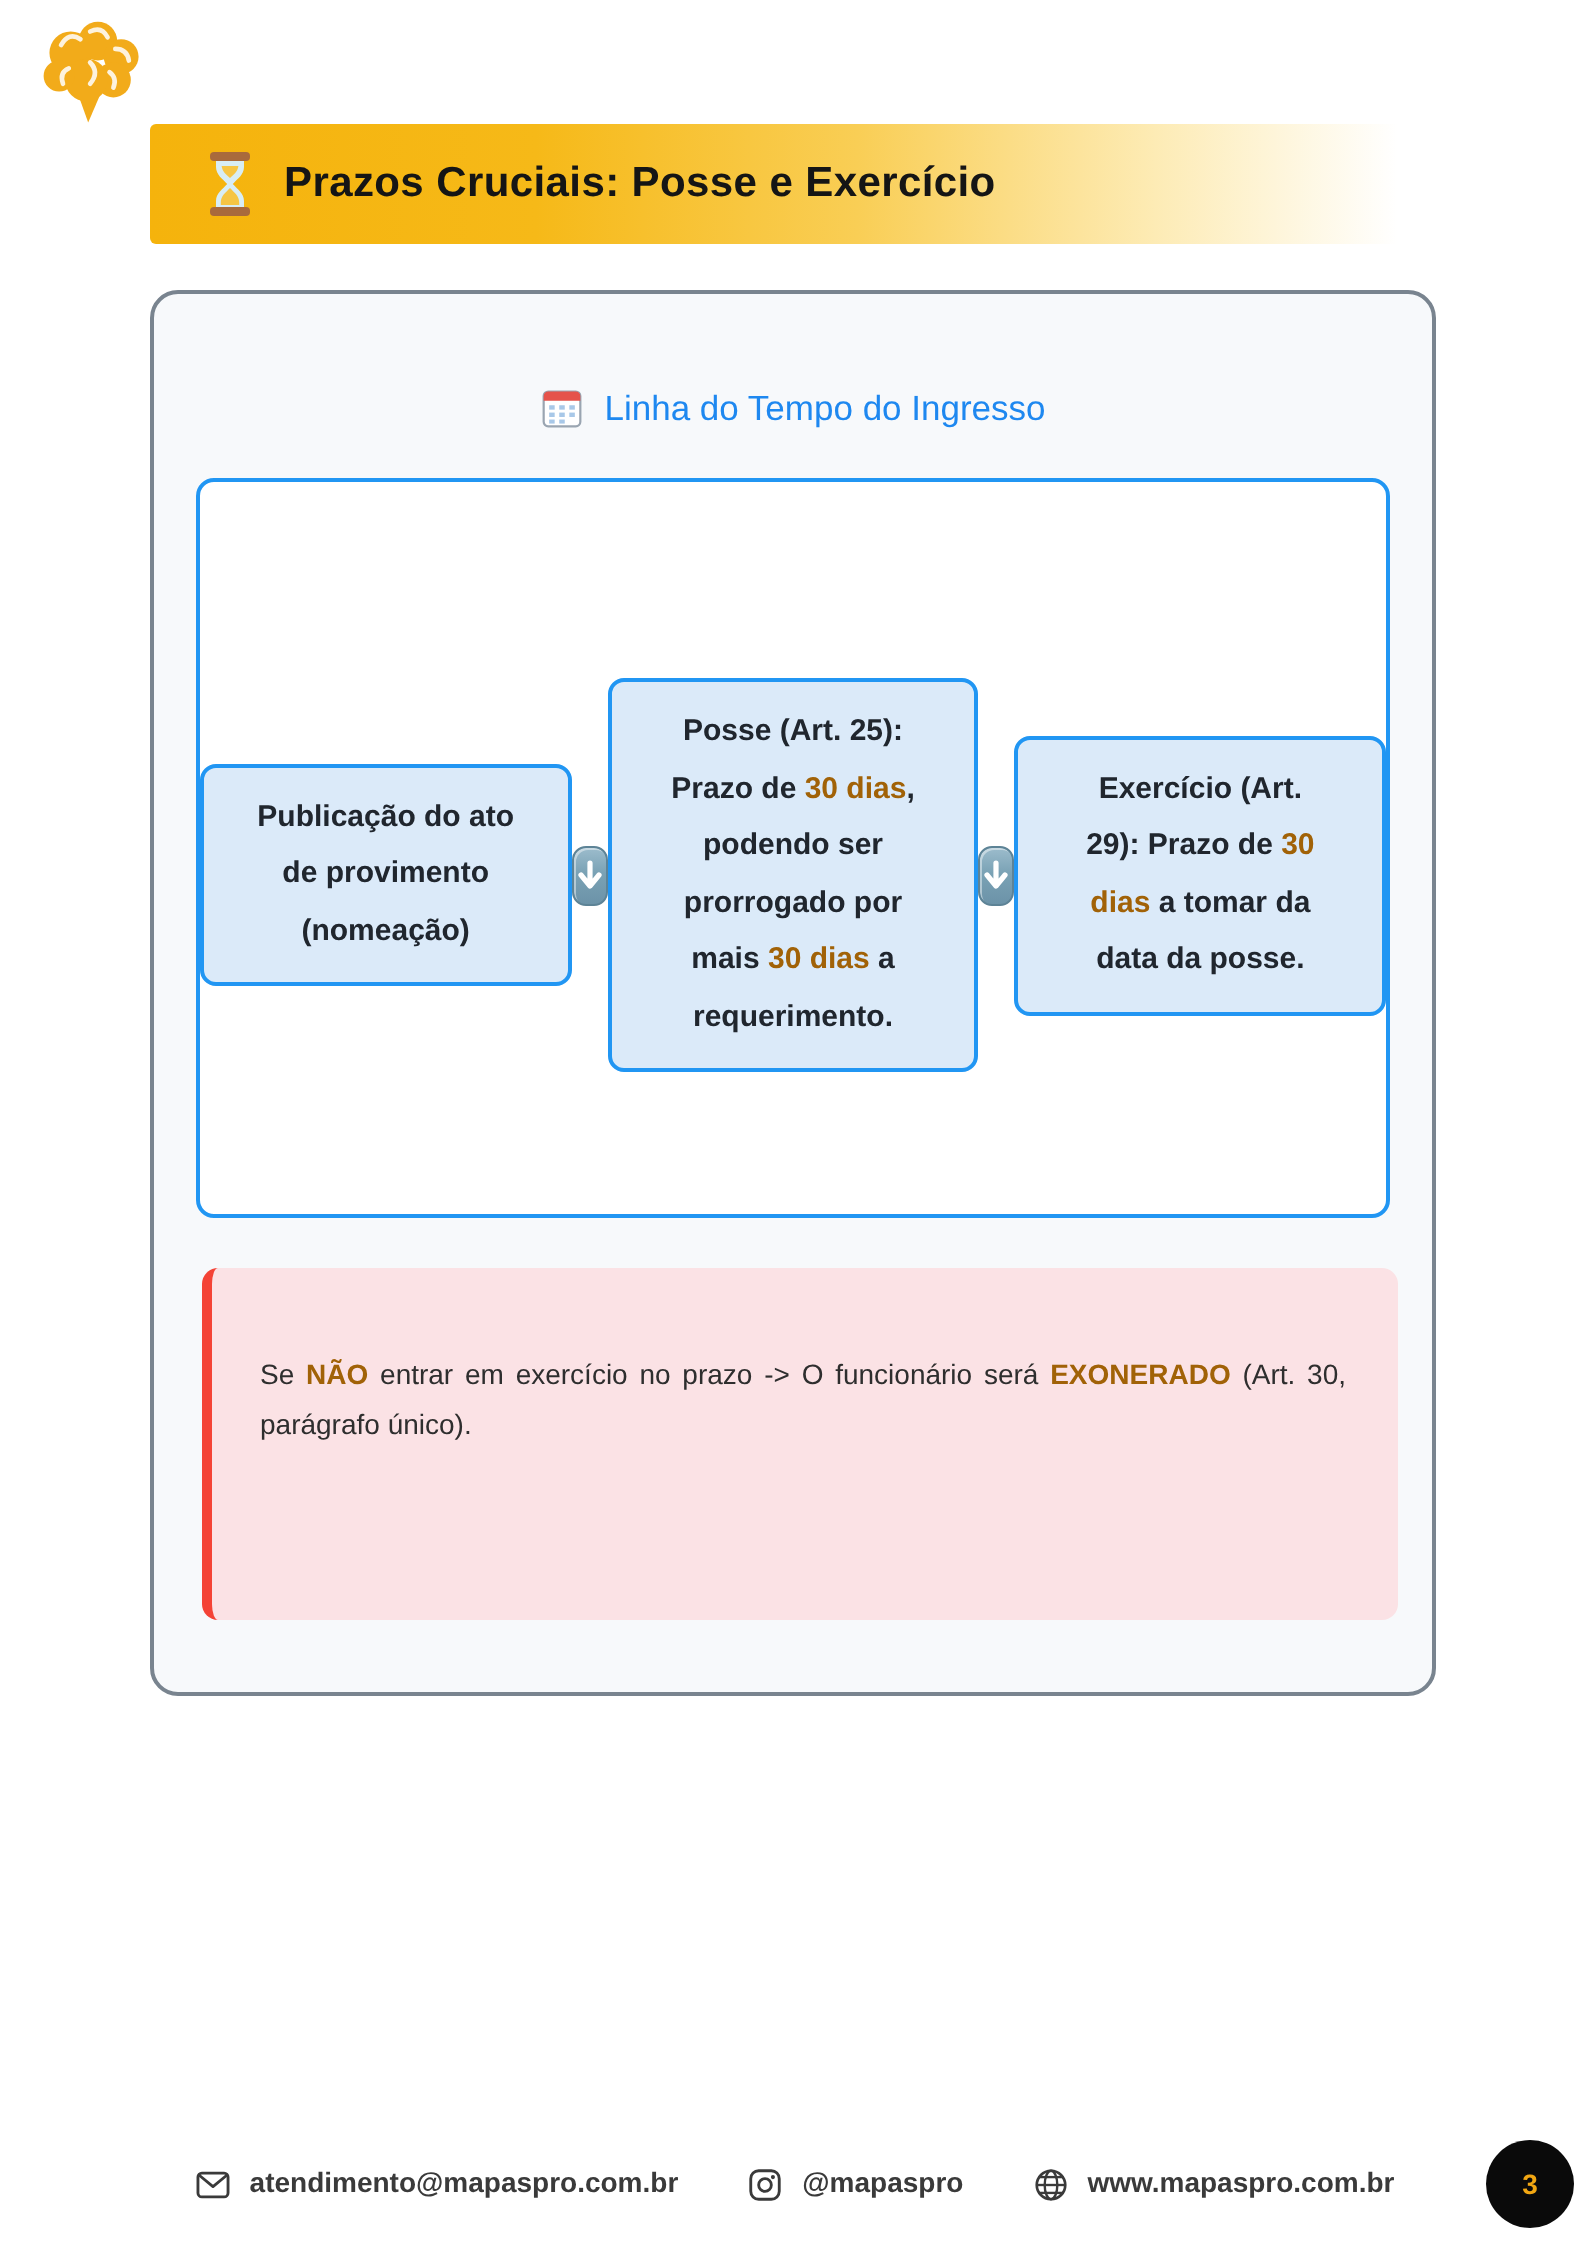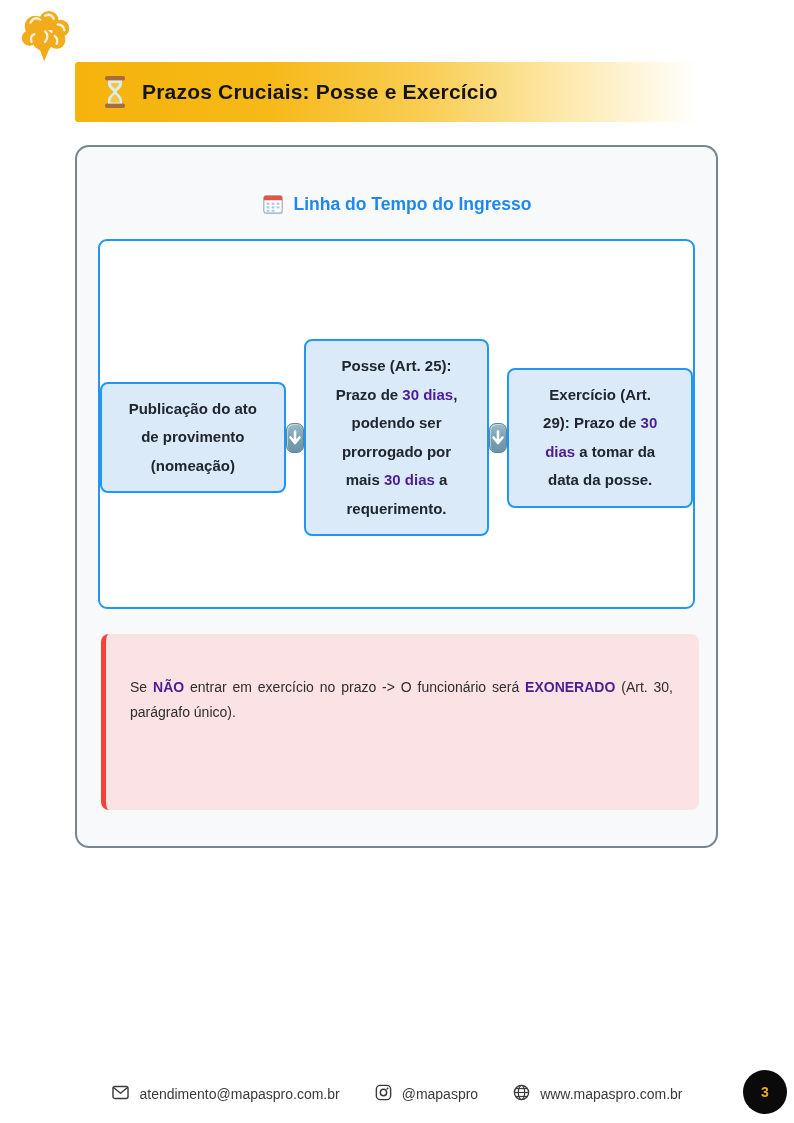--- a/index.html
+++ b/index.html
@@ -34,21 +34,21 @@
   .card {
     position: absolute; left: 75px; top: 145px; width: 643px; height: 703px;
     background: #F7F9FB;
     border: 2px solid #79848F;
     border-radius: 14px;
   }
 
   .card-title {
     margin-top: 46px;
     display: flex; justify-content: center; align-items: center; gap: 10px;
-    font-size: 17.5px; font-weight: 700; color: #1E88F0;
+    font-size: 17.5px; font-weight: 400; color: #1E88F0;
   }
   .calendar { width: 22px; height: 22px; }
 
   .timeline-frame {
     margin: 24px auto 0 auto;
     width: 597px; height: 370px;
     background: #ffffff;
     border: 2px solid #2196F3;
     border-radius: 9px;
     display: flex; flex-direction: row; align-items: center;
@@ -68,21 +68,21 @@
   .connector {
     width: 30px; height: 30px; margin: 17px 0;
     border-radius: 7px;
     background: linear-gradient(180deg, #9CBCCC 0%, #7AA2B5 45%, #6C93A8 100%);
     border: 1px solid #5D8396;
     box-shadow: inset 1px 1px 0 rgba(255,255,255,.45);
     display: flex; align-items: center; justify-content: center;
   }
   .connector svg { width: 16px; height: 16px; }
 
-  .hl { color: #4c1d95; font-weight: 700; }
+  .hl { color: #a16207; font-weight: 700; }
 
   
   .alert {
     position: absolute; left: 24px; top: 487px;
     width: 598px; height: 176px;
     background: #FBE2E5;
     border-left: 5px solid #F44336;
     border-radius: 8px;
     padding: 22px 26px 0 24px;
   }
@@ -96,21 +96,21 @@
     font-size: 14px; color: #2E2E2E; font-weight: 500;
     line-height: 1.75;
   }
   .alert p.justified { text-align: justify; }
 
   
   .footer {
     position: absolute; left: 0; top: 1083px; width: 794px;
     display: flex; justify-content: center; align-items: center; gap: 34px;
   }
-  .footer-item { display: flex; align-items: flex-end; gap: 9px; color: #3A3A3A; font-size: 14px; font-weight: 400; }
+  .footer-item { display: flex; align-items: flex-start; gap: 9px; color: #3A3A3A; font-size: 14px; font-weight: 700; }
   .footer-item svg { width: 19px; height: 19px; }
 
   .page-badge {
     position: absolute; left: 743px; top: 1070px;
     width: 44px; height: 44px; border-radius: 50%;
     background: #0A0A0A;
     color: #F2A712; font-size: 14px; font-weight: 700;
     display: flex; align-items: center; justify-content: center;
   }
 </style>

